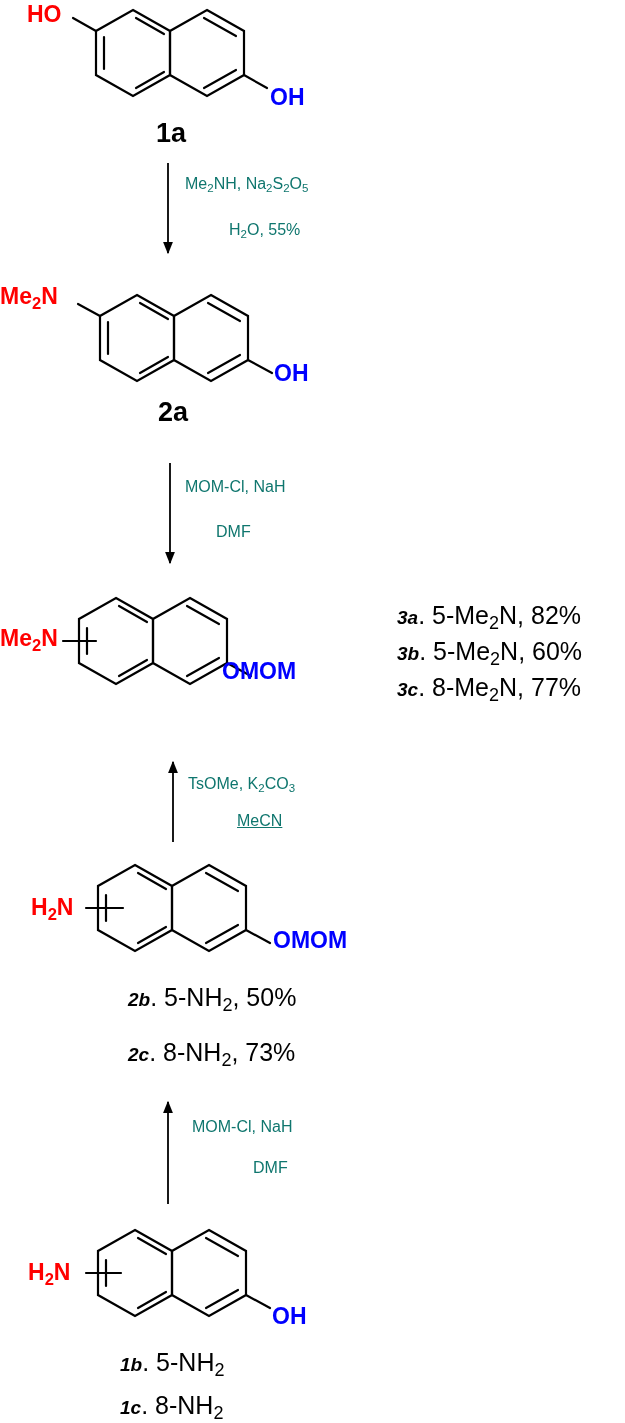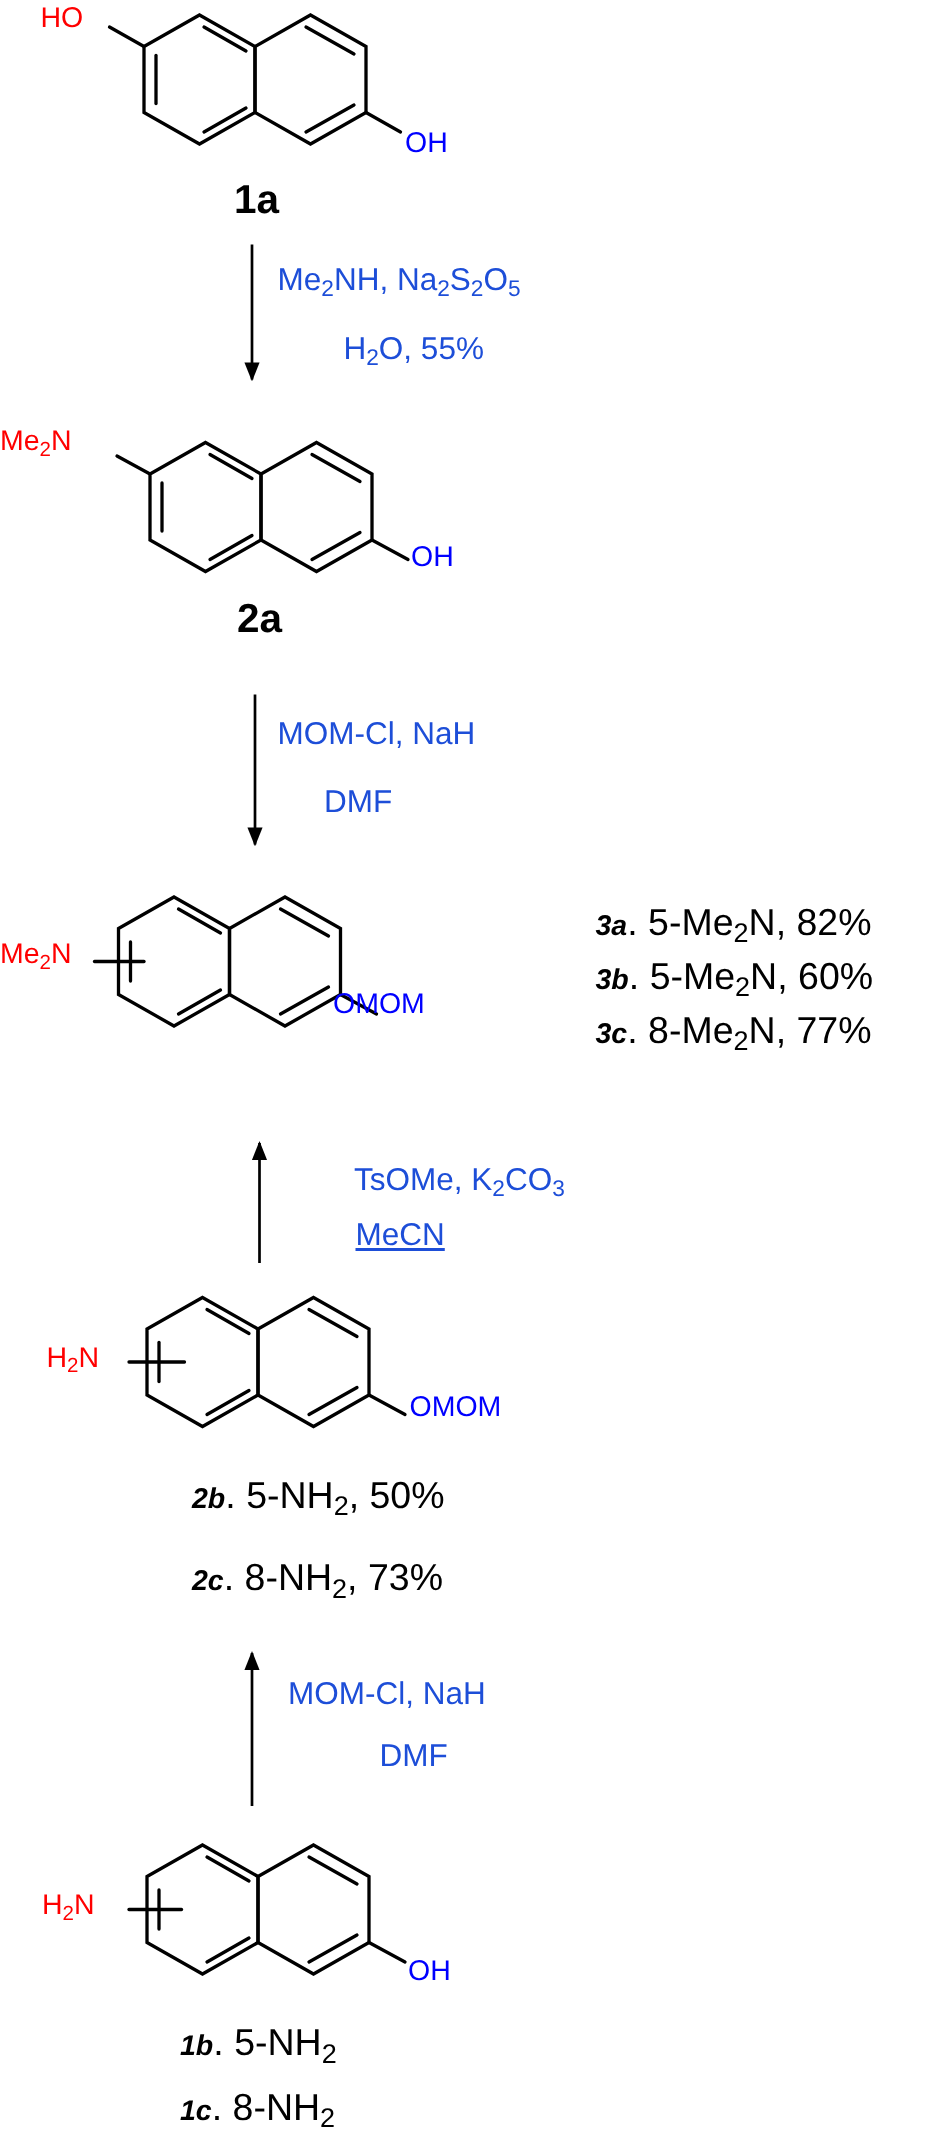--- a/index.html
+++ b/index.html
@@ -1,25 +1,25 @@
 <!DOCTYPE html>
 <html><head>
 <meta charset="utf-8">
 <style>
   html, body { margin: 0; padding: 0; background: #ffffff; }
   body { width: 625px; height: 1423px; position: relative; overflow: hidden; font-family: "Liberation Sans", sans-serif; }
   svg { position: absolute; left: 0; top: 0; }
   .bond { stroke: #000; stroke-width: 2.2; fill: none; stroke-linecap: round; }
   .arrow { stroke: #000; stroke-width: 1.8; }
   .lbl { position: absolute; white-space: nowrap; line-height: 1; }
-  .grp { font-weight: normal; font-size: 19px; }
+  .grp { font-weight: bold; font-size: 23px; }
   .red { color: #ff0000; }
   .blue { color: #0000ff; }
   .cmp { font-weight: bold; font-size: 27px; color: #000; }
-  .cond { font-size: 21px; color: #1d4ed8; }
+  .cond { font-size: 16px; color: #0f766e; }
   .sub { font-size: 0.72em; vertical-align: -0.28em; }
   .yld { font-size: 25px; color: #000; }
   .yld b { font-size: 19px; font-style: italic; }
 </style>
 </head>
 <body>
 
 <svg width="625" height="1423" viewBox="0 0 625 1423">
   <defs>
     <marker id="ah" viewBox="0 0 10 10" refX="9" refY="5" markerWidth="7" markerHeight="10" orient="auto-start-reverse">
@@ -120,21 +120,21 @@
 <div class="lbl cond" style="left:185px;top:479px;">MOM-Cl, NaH</div>
 <div class="lbl cond" style="left:216px;top:524px;">DMF</div>
 
 <div class="lbl grp red" style="left:0px;top:627px;"><span>Me</span><span class="sub">2</span><span>N</span></div>
 <div class="lbl grp blue" style="left:222px;top:660px;">OMOM</div>
 
 <div class="lbl yld" style="left:397px;top:603px;"><b>3a</b>. <span>5-Me</span><span class="sub">2</span><span>N, 82%</span></div>
 <div class="lbl yld" style="left:397px;top:639px;"><b>3b</b>. <span>5-Me</span><span class="sub">2</span><span>N, 60%</span></div>
 <div class="lbl yld" style="left:397px;top:675px;text-align:right;"><b>3c</b>. <span>8-Me</span><span class="sub">2</span><span>N, 77%</span></div>
 
-<div class="lbl cond" style="left:188px;top:776px;margin-left:48px;"><span>TsOMe, K</span><span class="sub">2</span><span>CO</span><span class="sub">3</span></div>
+<div class="lbl cond" style="left:188px;top:776px;"><span>TsOMe, K</span><span class="sub">2</span><span>CO</span><span class="sub">3</span></div>
 <div class="lbl cond" style="left:237px;top:813px;text-decoration:underline;">MeCN</div>
 
 <div class="lbl grp red" style="left:31px;top:896px;"><span>H</span><span class="sub">2</span><span>N</span></div>
 <div class="lbl grp blue" style="left:273px;top:929px;">OMOM</div>
 
 <div class="lbl yld" style="left:128px;top:985px;"><b>2b</b>. <span>5-NH</span><span class="sub">2</span><span>, 50%</span></div>
 <div class="lbl yld" style="left:128px;top:1040px;"><b>2c</b>. <span>8-NH</span><span class="sub">2</span><span>, 73%</span></div>
 
 <div class="lbl cond" style="left:192px;top:1119px;">MOM-Cl, NaH</div>
 <div class="lbl cond" style="left:253px;top:1160px;">DMF</div>

